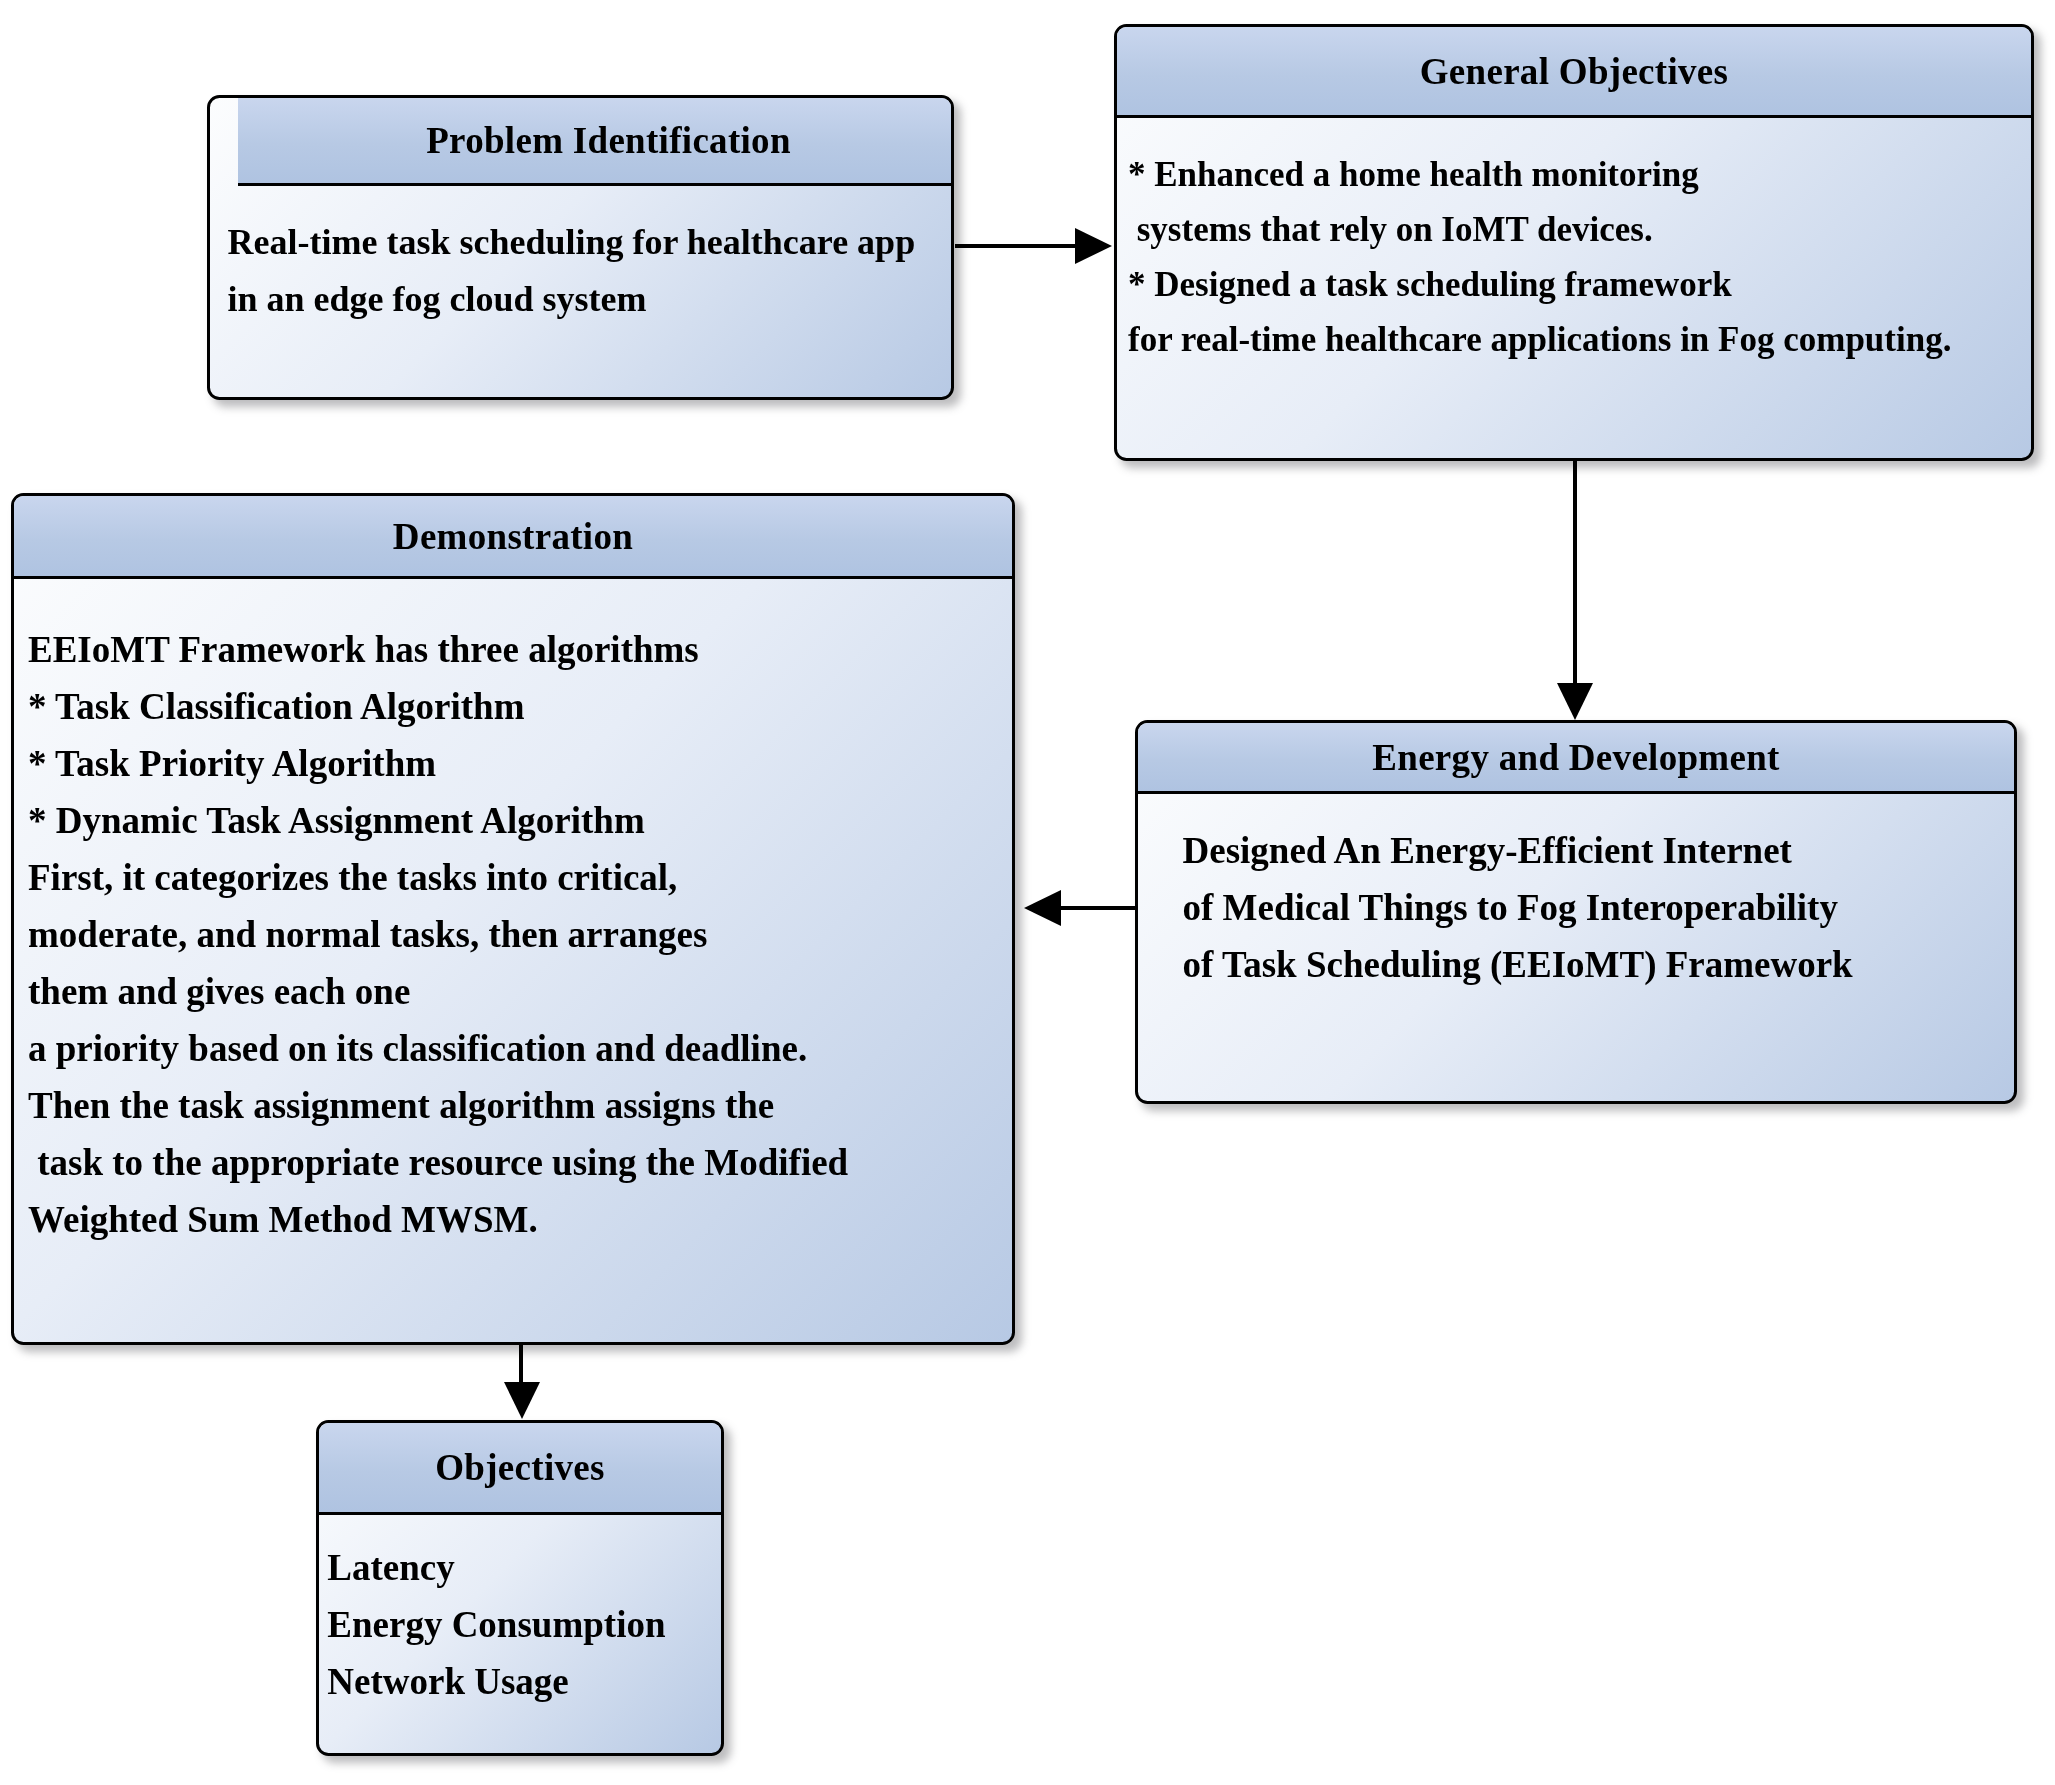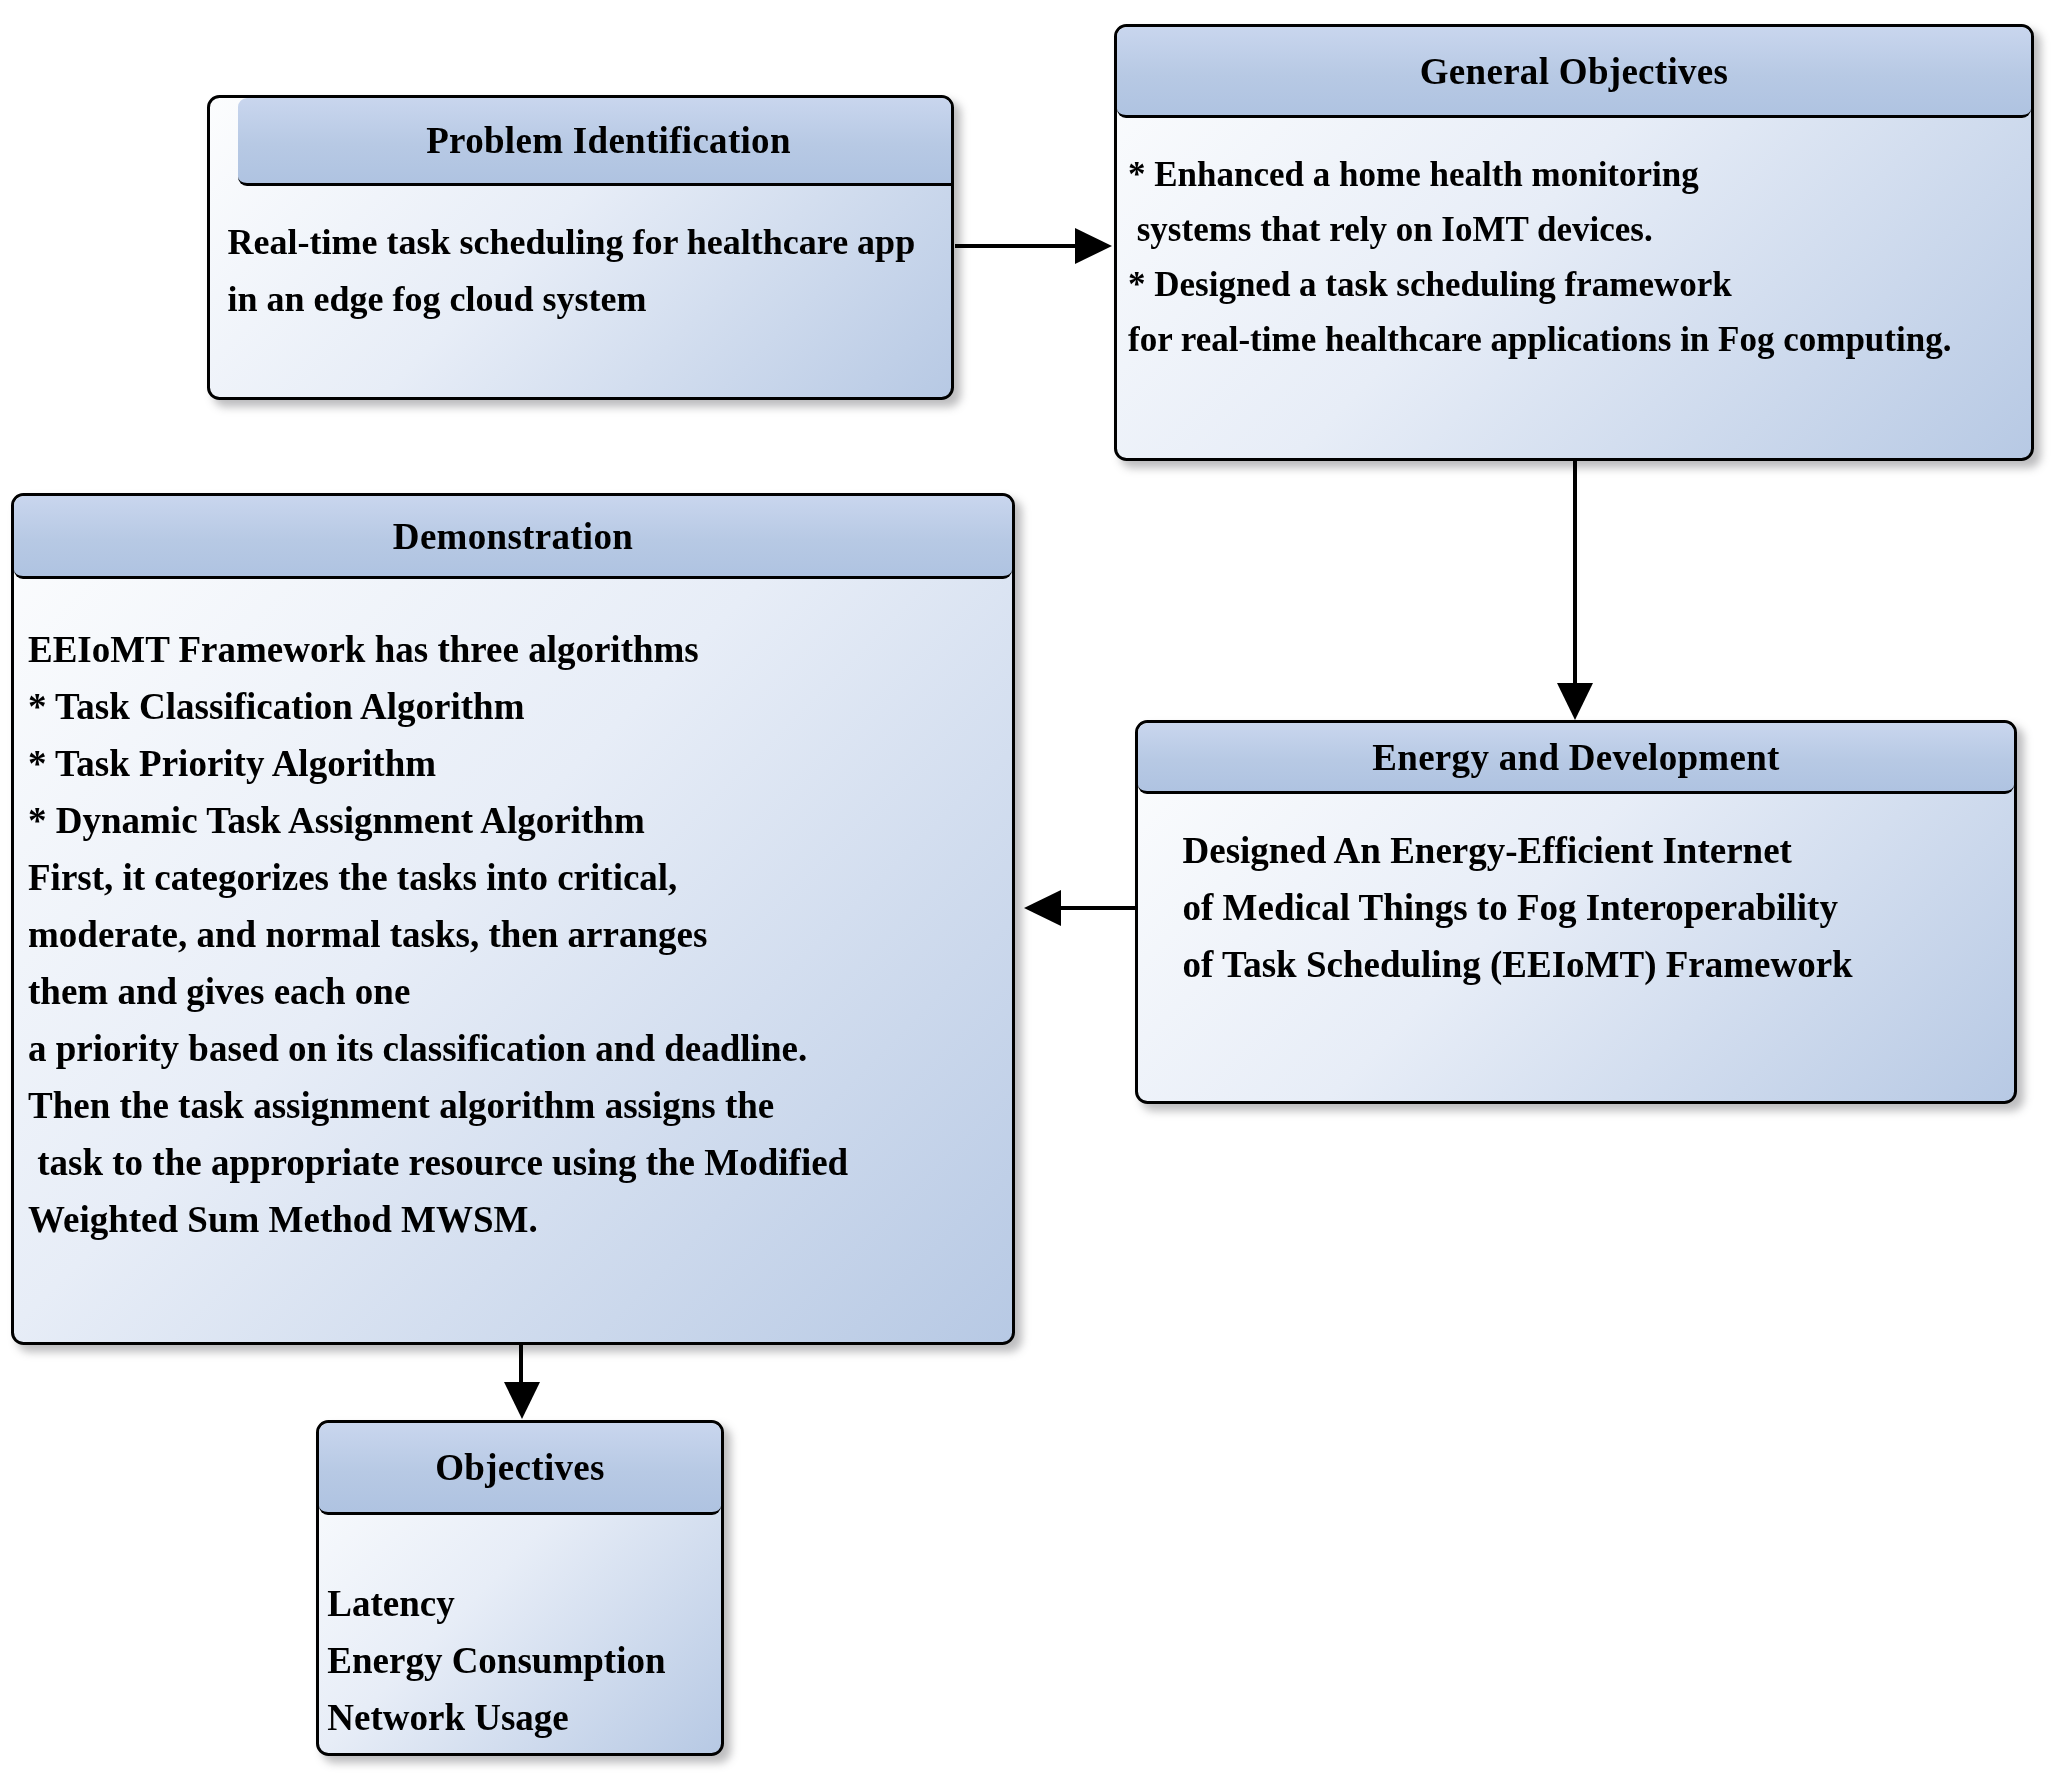--- a/index.html
+++ b/index.html
@@ -18,21 +18,21 @@
     border-radius: 12.4px;
     overflow: hidden;
     box-shadow: 6.2px 6.2px 8.3px rgba(90, 90, 95, 0.40);
     background: linear-gradient(135deg, #fcfdfe 0%, #e7edf7 45%, #b7c9e4 100%);
   }
   .hd {
     box-sizing: border-box;
     width: 100%;
     border-bottom: 3.5px solid #000000;
     background: linear-gradient(180deg, #c9d6ee 0%, #b7c9e4 55%, #afc3e1 100%);
-    display: flex; align-items: center; justify-content: center; border-radius: 9px;
+    display: flex; align-items: center; justify-content: center;
   }
   .hd span {
     font-weight: bold;
     font-size: 37px;
     color: #000000;
     letter-spacing: 0.3px;
   }
   .bd {
     box-sizing: border-box;
     width: 100%;
@@ -60,21 +60,21 @@
   .b-demo .bd { padding: 42px 7px 0 14px; }
 
   
   .b-dd   { left: 1135px; top: 720px; width: 882px; height: 384px; }
   .b-dd .hd   { height: 71px; }
   .b-dd .bd   { padding: 28px 7px 0 23.5px; margin-left: 21px; }
 
   
   .b-eval { left: 316px;  top: 1420px; width: 408px;  height: 336px; }
   .b-eval .hd { height: 92px; }
-  .b-eval .bd { padding: 23.5px 5.5px 0 8.3px; margin-top: 36px; }
+  .b-eval .bd { padding: 23.5px 5.5px 0 8.3px; }
 
   
   .shaft { position: absolute; background: #000000; }
   .head  { position: absolute; width: 0; height: 0; }
 
   .a1-shaft { left: 955px; top: 244px;  width: 122px;  height: 4.1px; }
   .a1-head  { left: 1075px; top: 228px;
               border-top: 18px solid transparent; border-bottom: 18px solid transparent;
               border-left: 37px solid #000000; }
 

